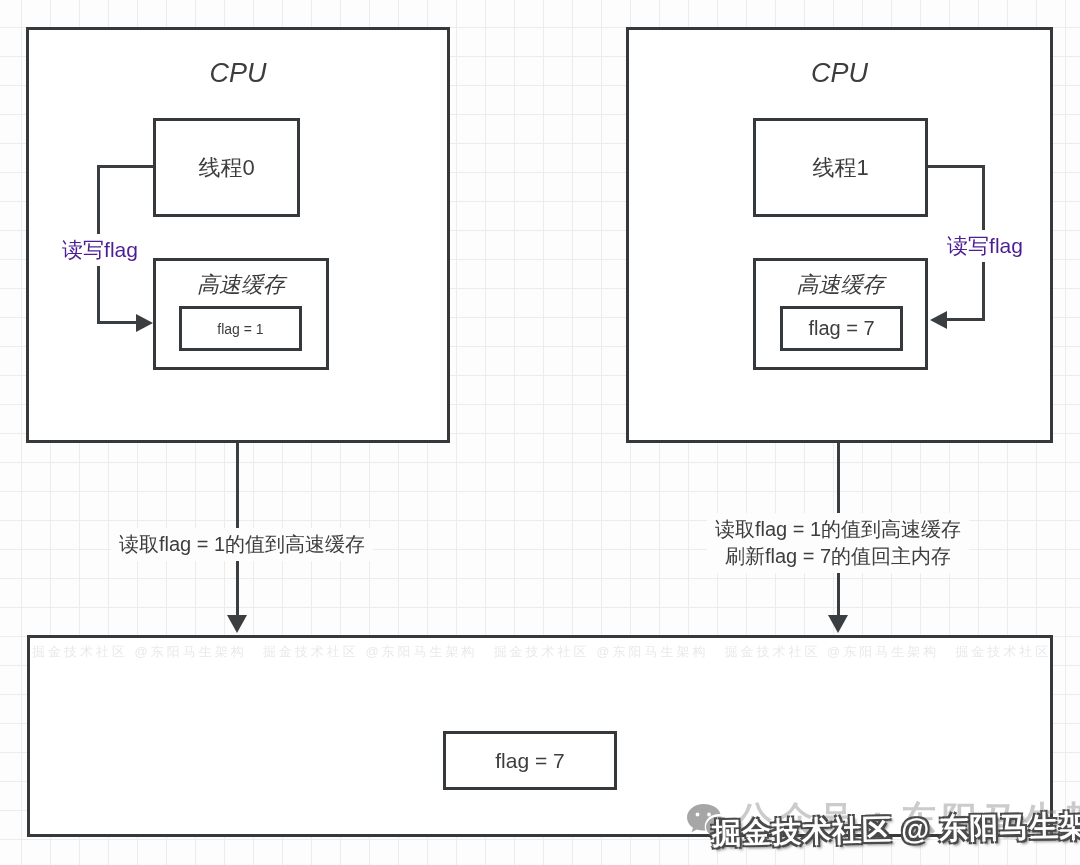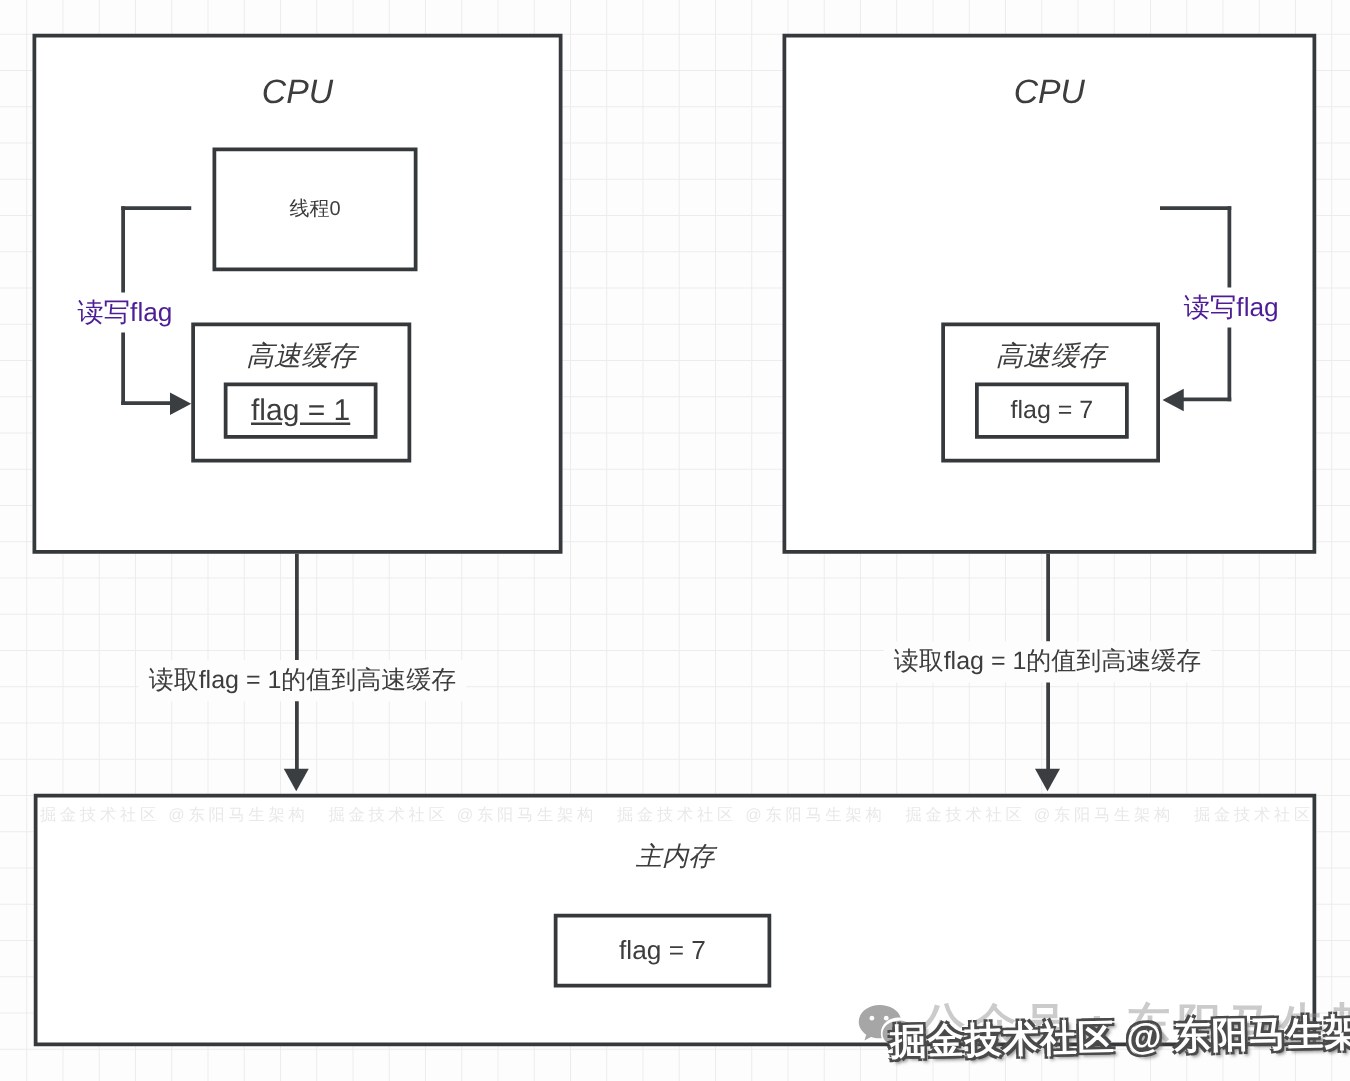--- a/index.html
+++ b/index.html
@@ -53,39 +53,42 @@
   .wechat{position:absolute;left:685px;top:802px;width:48px;height:44px;}
 </style>
 </head>
 <body>
 
 <div id="canvas">
 
   <div class="box" style="left:26px;top:27px;width:424px;height:416px;"></div>
   <div class="title" style="left:26px;top:58px;width:424px;font-size:27px;">CPU</div>
 
-  <div class="box center-text" style="left:170px;top:118px;width:164px;height:99px;font-size:16px;">
+  <div class="box center-text" style="left:153px;top:118px;width:147px;height:99px;font-size:22px;">
     <span>线程0</span>
   </div>
 
   <div class="box" style="left:153px;top:258px;width:176px;height:112px;"></div>
   <div class="title" style="left:153px;top:270px;width:176px;font-size:22px;">高速缓存</div>
-  <div class="box center-text" style="left:179px;top:306px;width:123px;height:45px;font-size:24px;text-decoration:underline;">
+  <div class="box center-text" style="left:179px;top:306px;width:123px;height:45px;font-size:14px;">
     <span>flag = 1</span>
   </div>
 
   <div class="seg" style="left:97px;top:165px;width:56px;height:3px;"></div>
   <div class="seg" style="left:97px;top:165px;width:3px;height:159px;"></div>
   <div class="seg" style="left:97px;top:321px;width:40px;height:3px;"></div>
   <div class="ah ah-right" style="left:136px;top:314px;"></div>
   <div class="edge-label" style="left:100px;top:234px;">读写flag</div>
 
   <div class="box" style="left:626px;top:27px;width:427px;height:416px;"></div>
   <div class="title" style="left:626px;top:58px;width:427px;font-size:27px;">CPU</div>
 
+  <div class="box center-text" style="left:753px;top:118px;width:175px;height:99px;font-size:22px;">
+    <span>线程1</span>
+  </div>
 
   <div class="box" style="left:753px;top:258px;width:175px;height:112px;"></div>
   <div class="title" style="left:753px;top:270px;width:175px;font-size:22px;">高速缓存</div>
   <div class="box center-text" style="left:780px;top:306px;width:123px;height:45px;font-size:20px;">
     <span>flag = 7</span>
   </div>
 
   <div class="seg" style="left:928px;top:165px;width:57px;height:3px;"></div>
   <div class="seg" style="left:982px;top:165px;width:3px;height:156px;"></div>
   <div class="seg" style="left:946px;top:318px;width:39px;height:3px;"></div>
@@ -93,25 +96,25 @@
   <div class="edge-label" style="left:985px;top:230px;">读写flag</div>
 
   <div class="seg" style="left:236px;top:443px;width:3px;height:174px;"></div>
   <div class="ah ah-down" style="left:227px;top:615px;"></div>
   <div class="flow-label" style="left:242px;top:528px;">读取flag = 1的值到高速缓存</div>
 
   <div class="seg" style="left:837px;top:443px;width:3px;height:174px;"></div>
   <div class="ah ah-down" style="left:828px;top:615px;"></div>
   <div class="flow-label" style="left:838px;top:513px;">
     <div>读取flag = 1的值到高速缓存</div>
+    <div>刷新flag = 7的值回主内存</div>
   </div>
 
   <div class="box" style="left:27px;top:635px;width:1026px;height:202px;"></div>
   <div class="faint-strip">掘金技术社区 @东阳马生架构　掘金技术社区 @东阳马生架构　掘金技术社区 @东阳马生架构　掘金技术社区 @东阳马生架构　掘金技术社区 @东阳马生架构　掘金技术社区 @东阳马生架构</div>
-  <div class="title" style="left:27px;top:671px;width:1026px;font-size:21px;">主内存</div>
   <div class="box center-text" style="left:443px;top:731px;width:174px;height:59px;font-size:21px;">
     <span>flag = 7</span>
   </div>
 
   <div class="wm-back">公众号：东阳马生架构</div>
   <svg class="wechat" viewBox="0 0 48 44">
     <g fill="#a6a6a6">
       <path d="M18.5 2C9.4 2 2 8 2 15.4c0 4.2 2.3 7.9 6 10.3l-1.5 4.6 5.3-2.7c2 .6 4.3 1 6.7 1 .6 0 1.2 0 1.8-.1-.4-1.2-.6-2.4-.6-3.7C19.7 17.3 26 12 34 12c.5 0 1 0 1.5.1C34 6.3 27 2 18.5 2z"></path>
       <path d="M34 14.5c-7.2 0-13 4.7-13 10.5S26.8 35.5 34 35.5c1.9 0 3.7-.3 5.3-.9l4.4 2.2-1.2-3.9c2.8-1.9 4.5-4.7 4.5-7.9 0-5.8-5.8-10.5-13-10.5z"></path>
     </g>

